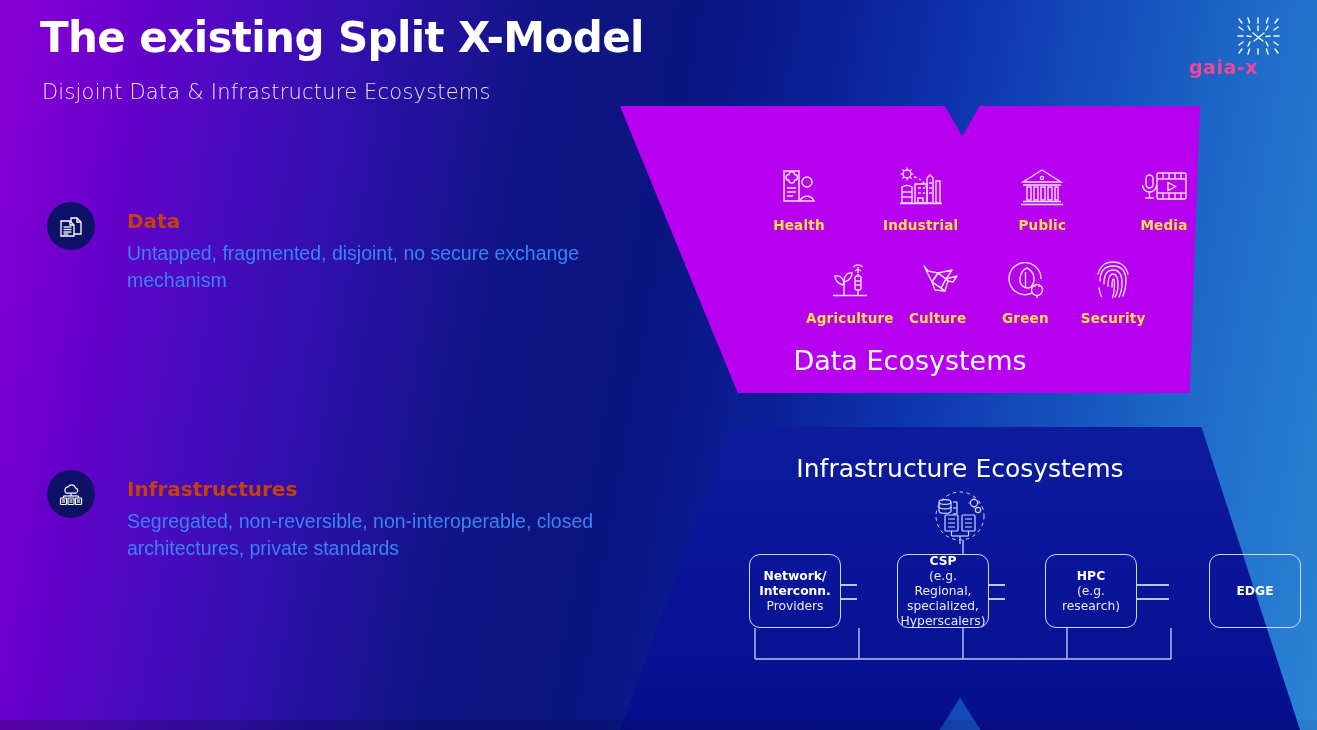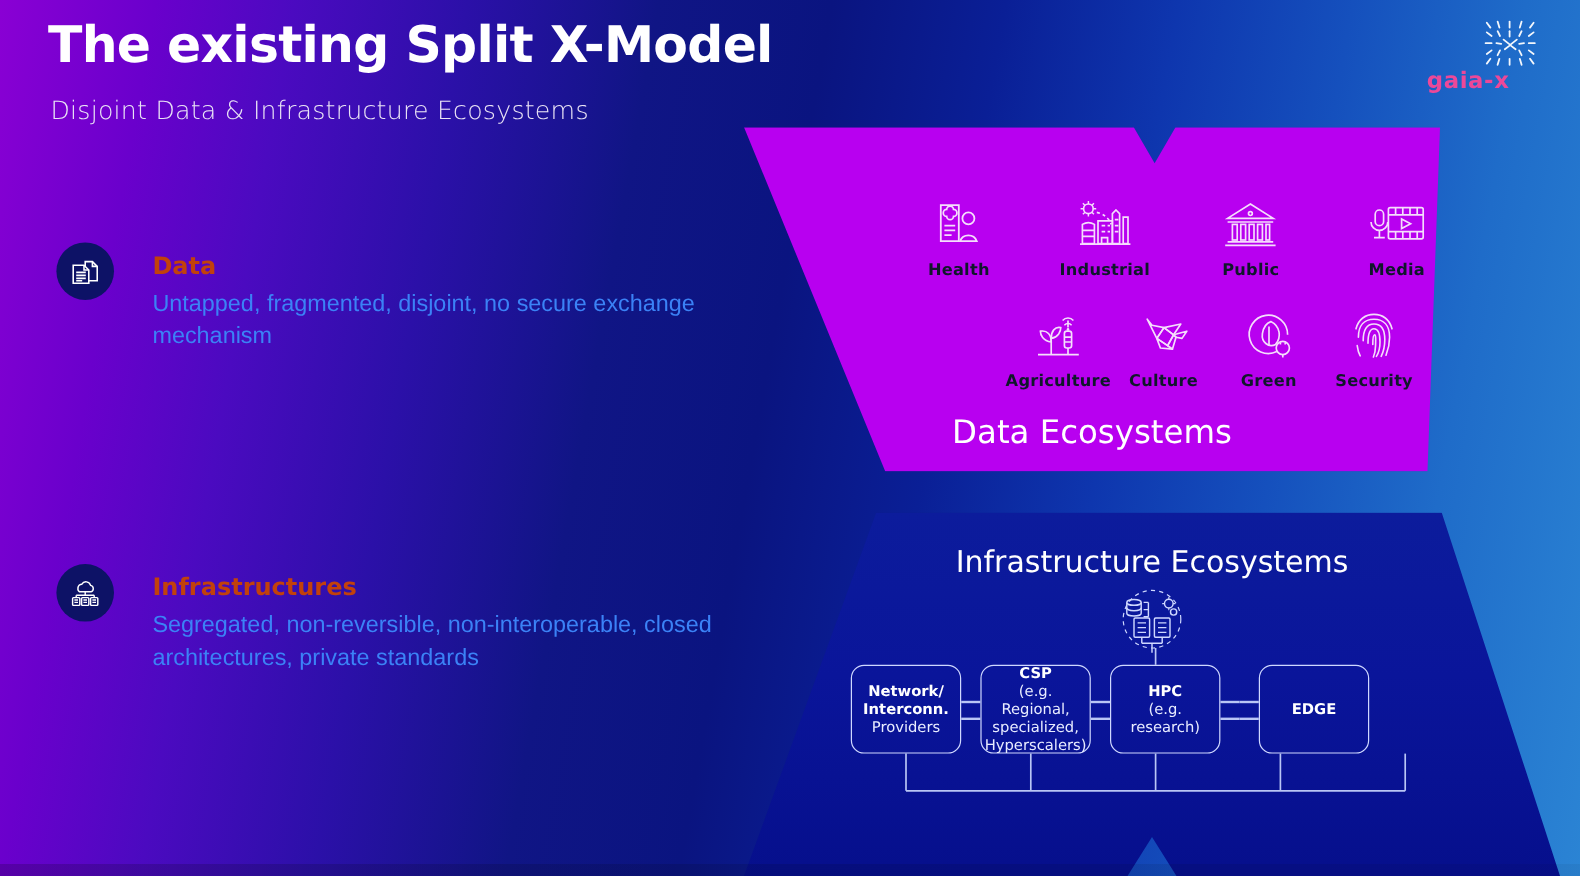--- a/index.html
+++ b/index.html
@@ -68,27 +68,27 @@
     background:#b800f0;
     clip-path: polygon(0 0, 56.0% 0, 59.0% 10.5%, 62.0% 0, 100% 0, 98.2% 100%, 20.3% 100%);
     filter: drop-shadow(3px 4px 7px rgba(0,0,0,0.30));
   }
   .eco-title {
     position:absolute; width:100%; text-align:center;
     top:239px; font-size:27px; color:#ffffff; font-weight:400;
   }
   .icon-row { position:absolute; display:flex; }
   #row1 { left:133px; top:55px; width:457px; justify-content:space-between; }
-  #row2 { left:186px; top:148px; width:351px; justify-content:space-between;margin-left:32px; }
+  #row2 { left:186px; top:148px; width:351px; justify-content:space-between; }
   .eco-item {
     display:flex; flex-direction:column; align-items:center; width:92px;
   }
   .eco-item .glyph { height:48px; display:flex; align-items:flex-end; justify-content:center; }
   .eco-item .lbl {
-    margin-top:8px; font-size:13.5px; font-weight:bold; color:#0f172a;
+    margin-top:8px; font-size:13.5px; font-weight:bold; color:#fde047;
     letter-spacing:0.2px;
   }
 
   
   .infra-eco {
     position:absolute; left:620px; top:427px; width:680px; height:303px;
     background:linear-gradient(180deg,#0c1c9c 0%, #0a159a 45%, #060f8c 100%);
     clip-path: polygon(16.2% 0, 85.5% 0, 100% 100%, 53.0% 100%, 50.0% 89.3%, 47.0% 100%, 0 100%);
     filter: drop-shadow(2px 3px 7px rgba(0,0,0,0.25));
   }
@@ -96,21 +96,21 @@
     position:absolute; width:100%; text-align:center; top:27px;
     font-size:25px; color:#ffffff; font-weight:400;
   }
   .server-badge { position:absolute; left:50%; top:63px; transform:translateX(-50%); }
 
   
   .boxes { position:absolute; left:709px; top:554px; display:flex; gap:0; }
   .ibox {
     width:92px; height:74px; border:1.5px solid #cfd8ff; border-radius:11px;
     display:flex; flex-direction:column; align-items:center; justify-content:center;
-    text-align:center; color:#ffffff; padding:2px 4px;
+    text-align:center; color:#ffffff; padding:2px 4px;margin-left:40px;
   }
   .ibox .strong { font-size:12.3px; font-weight:bold; line-height:15px; }
   .ibox .soft { font-size:12.3px; font-weight:400; line-height:15px; color:#e8ecff; }
   .box-gap { width:16px; position:relative; }
   .box-gap::before, .box-gap::after {
     content:""; position:absolute; left:0; width:16px; height:1.5px; background:#b9c6f5;
   }
   .box-gap::before { top:30px; }
   .box-gap::after  { top:44px; }
 

